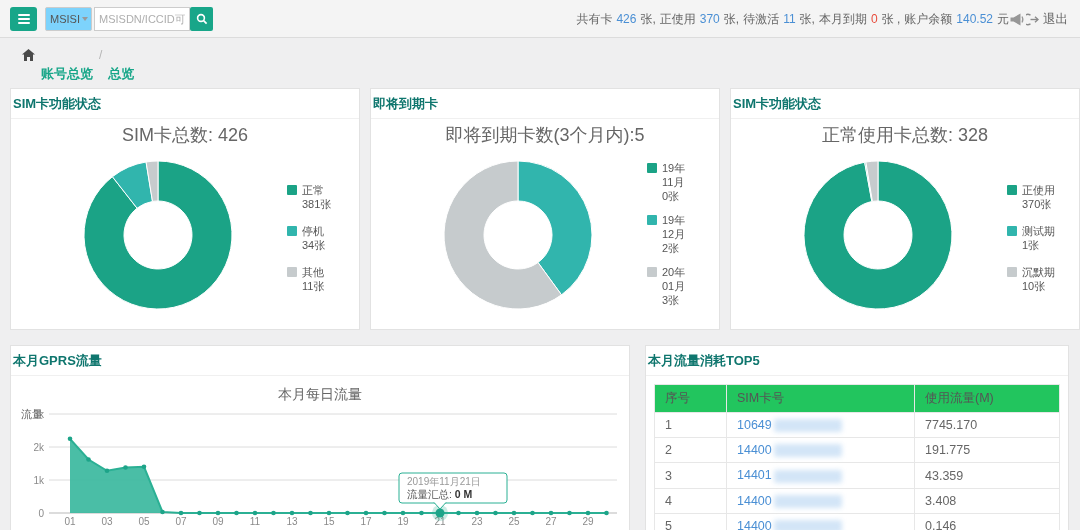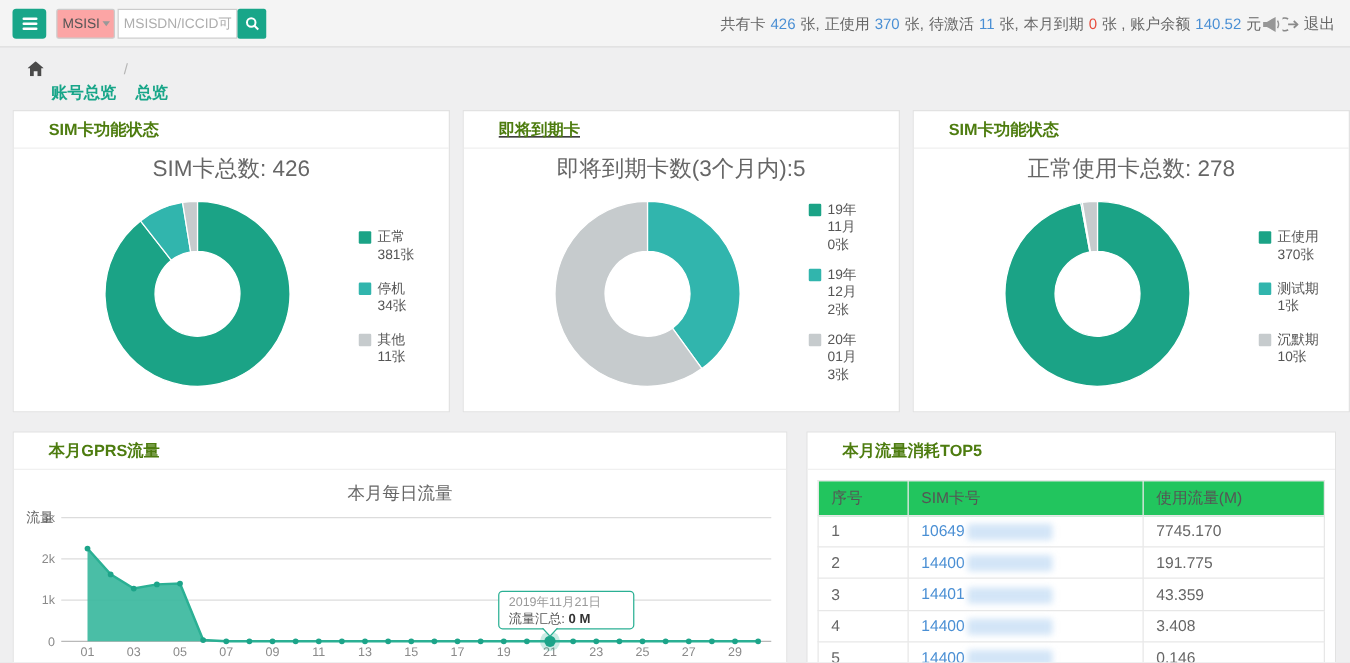--- a/index.html
+++ b/index.html
@@ -5,46 +5,46 @@
   * { margin:0; padding:0; box-sizing:border-box; }
   html,body { background:#e8e8e8; }
   body { font-family:"Liberation Sans","DejaVu Sans",sans-serif; }
   .screen { position:relative; width:1080px; height:530px; background:#efeff0; overflow:hidden; }
 
   
   .topbar { position:absolute; top:0; left:0; width:100%; height:38px; background:#f4f4f4; border-bottom:1px solid #dcdcdc; }
   .hamburger-btn { position:absolute; left:10px; top:7px; width:27px; height:24px; background:var(--accent); border:none; border-radius:3px; cursor:pointer; display:flex; align-items:center; justify-content:center; }
   .hamburger-icon { display:flex; flex-direction:column; gap:2px; }
   .hamburger-icon i { display:block; width:12px; height:2px; background:#fff; border-radius:1px; }
-  .search-select { position:absolute; left:45px; top:7px; width:47px; height:24px; background:#fca5a5; border:1px solid #ccc; border-radius:2px; font-size:11px; color:#555; display:flex; align-items:center; justify-content:space-between; padding:0 4px; cursor:pointer; overflow:hidden; white-space:nowrap; }
+  .search-select { position:absolute; left:45px; top:7px; width:47px; height:24px; background:#7dd3fc; border:1px solid #ccc; border-radius:2px; font-size:11px; color:#555; display:flex; align-items:center; justify-content:space-between; padding:0 4px; cursor:pointer; overflow:hidden; white-space:nowrap; }
   .caret { width:0; height:0; border-left:3.5px solid transparent; border-right:3.5px solid transparent; border-top:4px solid #999; flex:none; margin-left:2px; }
   .search-input { position:absolute; left:94px; top:7px; width:96px; height:24px; border:1px solid #ccc; border-radius:0; padding:0 4px; font-size:11px; color:#555; outline:none; }
   .search-input::placeholder { color:#aeaeae; }
   .search-btn { position:absolute; left:190px; top:7px; width:23px; height:24px; background:var(--accent); border:none; border-radius:2px; cursor:pointer; display:flex; align-items:center; justify-content:center; }
   .topbar-right { position:absolute; right:12px; top:0; height:38px; display:flex; align-items:center; gap:1px; }
   .stats { font-size:12px; color:#666; white-space:nowrap; }
   .stat-seg { margin-left:4px; }
   .stat-seg .sv { font-weight:normal; margin:0 4px; color:var(--blue); }
   .stat-seg .sv.red { color:var(--red); }
   .logout { display:flex; align-items:center; gap:4px; font-size:12.5px; color:#666; cursor:pointer; }
   .icon-btn { display:flex; align-items:center; cursor:pointer; }
 
   
   .breadcrumb { position:absolute; top:39px; left:22px; height:31px; display:flex; align-items:center; gap:6px; font-size:13px; }
   .breadcrumb a { color:var(--accent); font-weight:bold; text-decoration:none; cursor:pointer;margin-top:39px; }
   .breadcrumb .sep { color:#b5b5b5; font-size:12px; }
 
   
   .panel { position:absolute; background:#fff; border:1px solid #e2e2e2; }
-  .panel-title { height:30px; line-height:29px; padding:0 28px; font-size:13px; font-weight:bold; color:#4d7c0f; border-bottom:1px solid #f0f0f0; }
+  .panel-title { height:30px; line-height:29px; padding:0 2px; font-size:13px; font-weight:bold; color:#0f766e; border-bottom:1px solid #f0f0f0; }
   .panel-body { position:relative; height:calc(100% - 31px); }
   .chart-title { position:absolute; top:4px; left:0; width:100%; text-align:center; font-size:18px; color:#666; }
 
   #panel-pie-1 { left:10px;  top:88px; width:350px; height:242px; }
-  #panel-pie-2 { left:370px; top:88px; width:350px; height:242px;text-decoration:underline; }
+  #panel-pie-2 { left:370px; top:88px; width:350px; height:242px; }
   #panel-pie-3 { left:730px; top:88px; width:350px; height:242px; }
   #panel-gprs  { left:10px;  top:345px; width:620px; height:200px; }
   #panel-top5  { left:645px; top:345px; width:424px; height:200px; }
   #panel-gprs .chart-title { top:10px; font-size:14px; }
 
   .donut { position:absolute; left:0; top:0; width:350px; height:211px; }
   .legend { position:absolute; left:276px; display:flex; flex-direction:column; }
   .legend-item { display:flex; gap:5px; cursor:pointer; }
   .legend-item .sw { width:10px; height:10px; border-radius:1px; margin-top:2px; flex:none; }
   .legend-item .lt { font-size:11px; line-height:14px; color:#555; white-space:pre-line; }
@@ -175,21 +175,21 @@
 01月
 3张</span>
           </div>
         </div>
     </div>
   </section>
 
   <section class="panel" id="panel-pie-3">
     <div class="panel-title">SIM卡功能状态</div>
     <div class="panel-body">
-      <div class="chart-title">正常使用卡总数: 278</div>
+      <div class="chart-title">正常使用卡总数: 328</div>
       <svg class="donut" viewBox="0 0 350 211">
           <path d="M147.00,42.00A74,74 0 1 1 133.65,43.21L140.87,82.56A34,34 0 1 0 147.00,82.00Z" fill="#1ba386" stroke="#fff"></path>
           <path d="M133.65,43.21A74,74 0 0 1 134.85,43.00L141.42,82.46A34,34 0 0 0 140.87,82.56Z" fill="#31b5ad" stroke="#fff"></path>
           <path d="M134.85,43.00A74,74 0 0 1 147.00,42.00L147.00,82.00A34,34 0 0 0 141.42,82.46Z" fill="#c6cbcd" stroke="#fff"></path>
         </svg>
       <div class="legend" style="top: 64px; gap: 13px;">
           <div class="legend-item">
             <span class="sw" style="background: rgb(27, 163, 134);"></span>
             <span class="lt">正使用
 370张</span>

